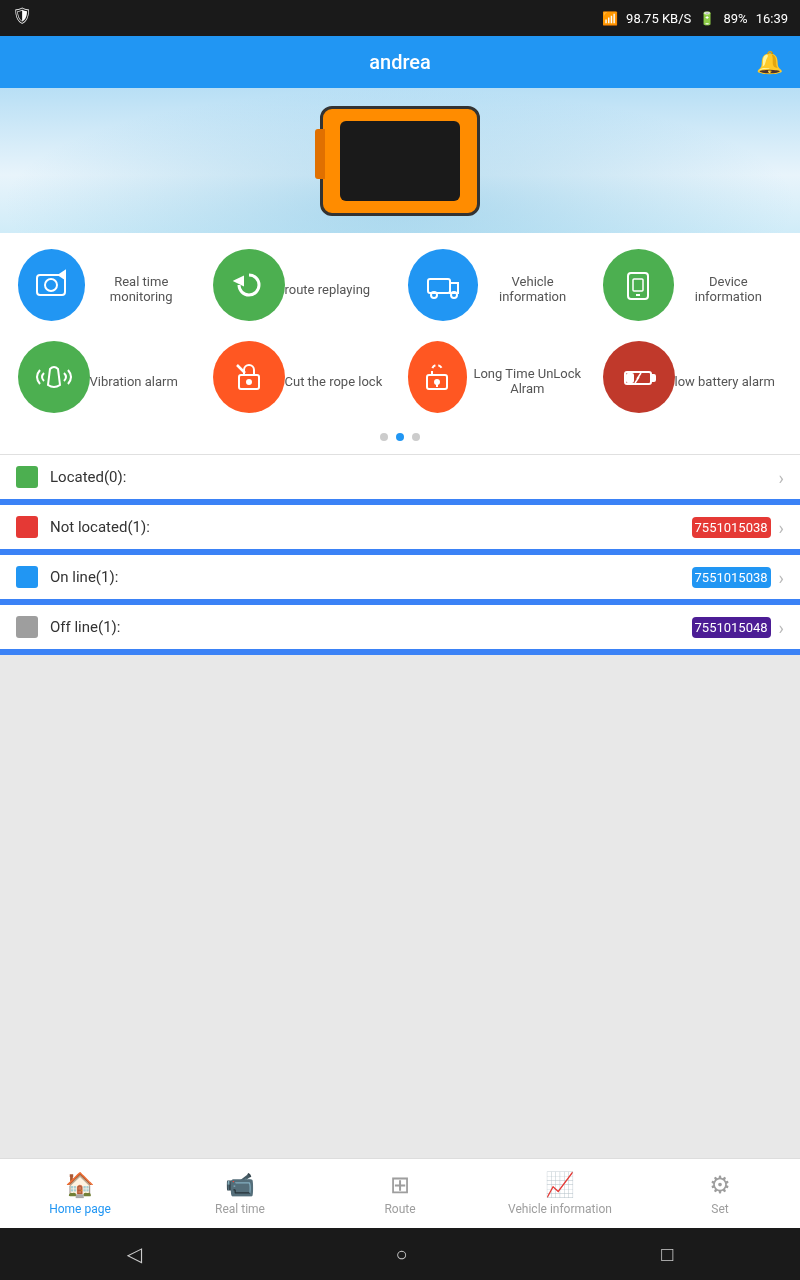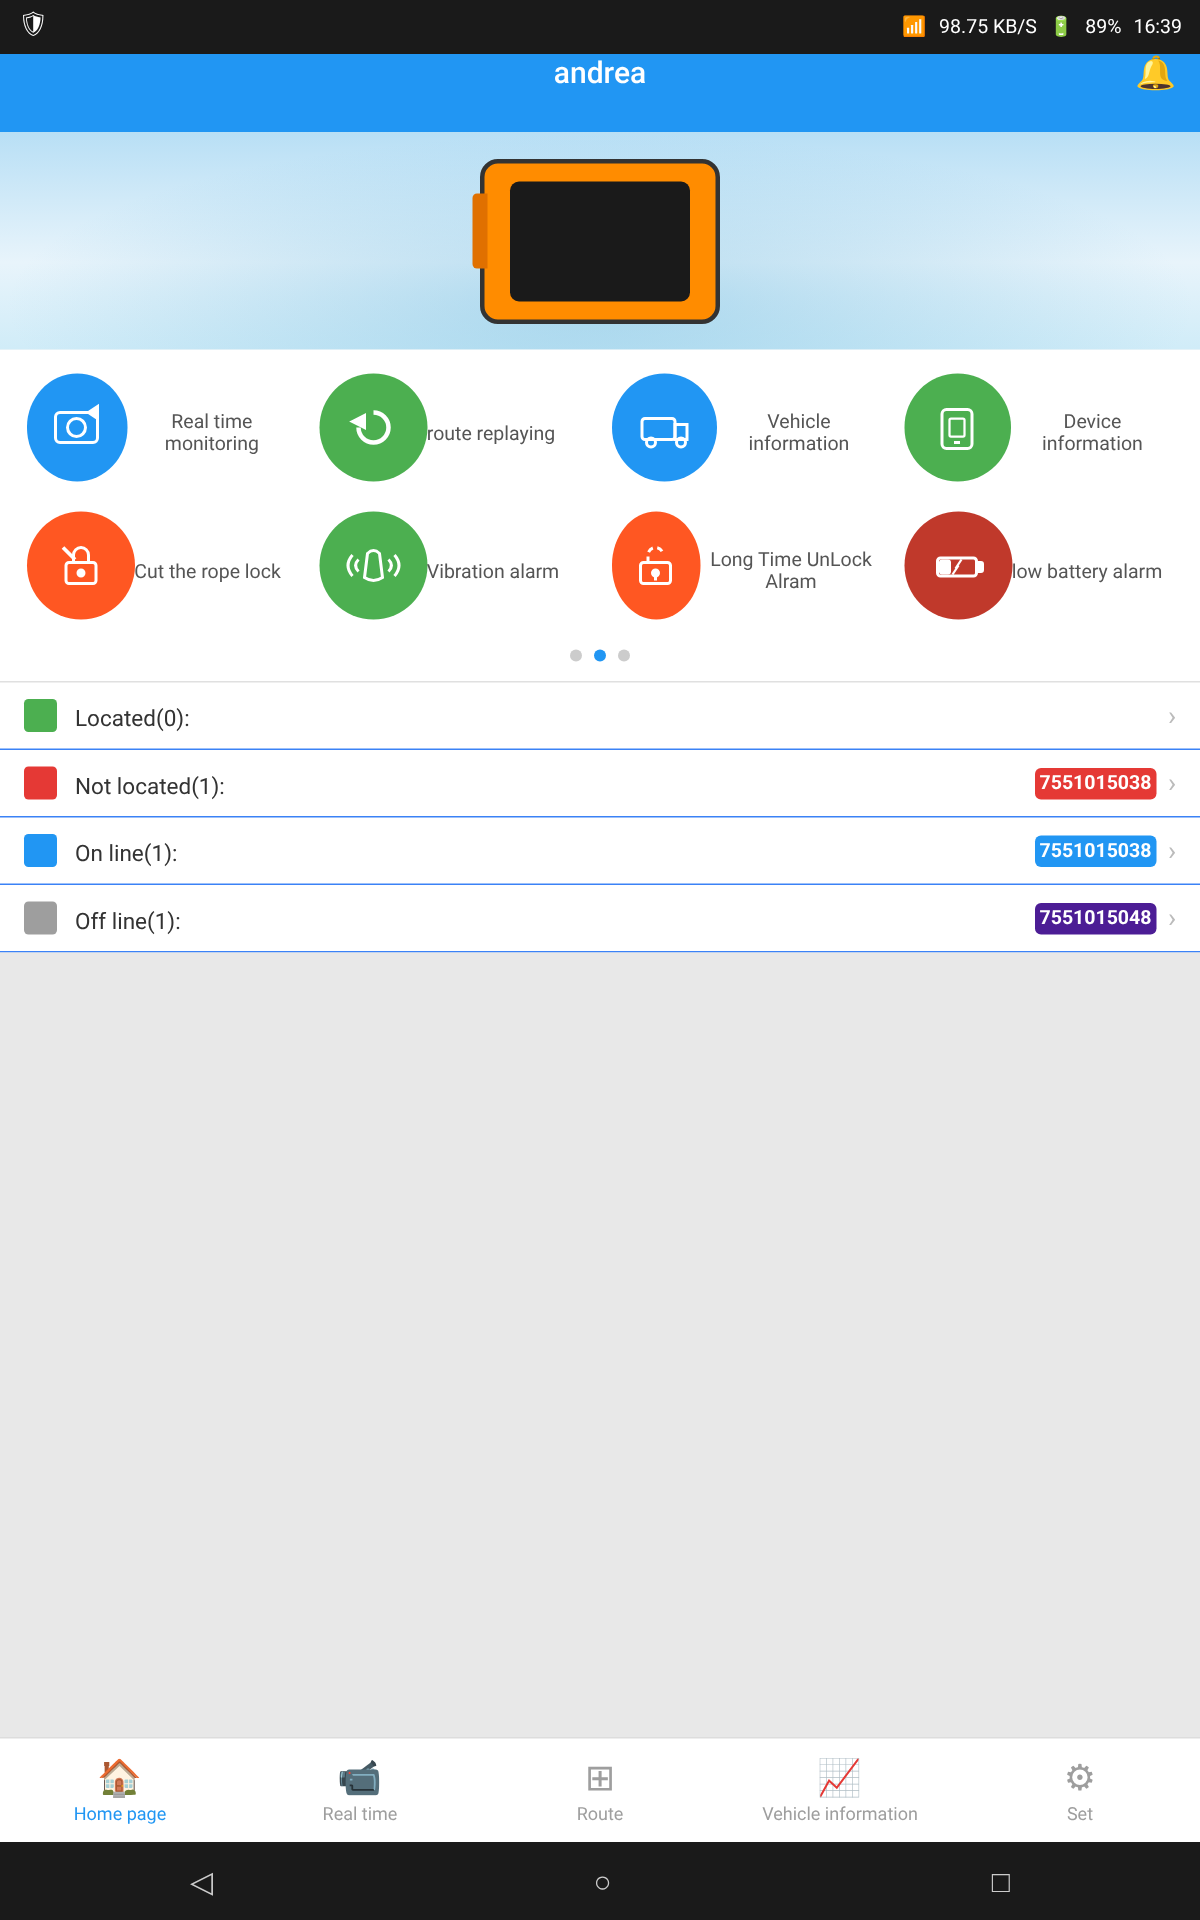--- a/index.html
+++ b/index.html
@@ -32,21 +32,21 @@
       align-items: center;
     }
     .shield-icon { color: #fff; font-size: 16px; }
 
     
     #app-bar {
       width: 100%;
       height: 52px;
       background: #2196F3;
       display: flex;
-      align-items: flex-start;
+      align-items: center;
       justify-content: center;
       position: relative;
     }
     #app-bar-title {
       color: #fff;
       font-size: 20px;
       font-weight: 500;
     }
     #notification-icon {
       position: absolute;
@@ -162,43 +162,43 @@
     .dot.active { background: #2196F3; }
 
     
     #status-list {
       width: 100%;
       background: #fff;
       border-top: 1px solid #e0e0e0;
     }
     .status-row {
       display: flex;
-      align-items: flex-end;
+      align-items: center;
       padding: 11px 16px;
-      border-bottom: 1px solid #3b82f6;
+      border-bottom: 6px solid #3b82f6;
       cursor: pointer;
     }
     .status-color-box {
       width: 22px;
       height: 22px;
       border-radius: 3px;
       margin-right: 12px;
       flex-shrink: 0;
     }
     .status-label {
       font-size: 15px;
       color: #333;
       flex: 1;
     }
     .status-badge {
       padding: 3px 3px;
       border-radius: 4px;
       color: #fff;
       font-size: 13px;
-      font-weight: 700;
+      font-weight: 400;
       margin-right: 8px;
     }
     .badge-red { background: #e53935; }
     .badge-blue { background: #2196F3; }
     .badge-gray { background: #4c1d95; }
     .chevron-right {
       color: #bbb;
       font-size: 18px;
     }
 
@@ -324,47 +324,47 @@
           <line x1="18" y1="30" x2="22" y2="30" stroke="white" stroke-width="2"></line>
         </svg>
       </div>
       <span class="grid-label">Device information</span>
     </div>
   </div>
 
   <div class="grid-row">
 
     <div class="grid-item">
-      <div class="grid-circle circle-orange">
-        <svg class="grid-svg" viewBox="0 0 40 40">
-          <path d="M15 18 L15 13 A5 5 0 0 1 25 13 L25 18" stroke="white" stroke-width="2" fill="none"></path>
-          <rect x="10" y="18" width="20" height="14" rx="2" stroke="white" stroke-width="2" fill="none"></rect>
-          <line x1="8" y1="8" x2="16" y2="16" stroke="white" stroke-width="2.5"></line>
-          <circle cx="20" cy="25" r="2" fill="white"></circle>
-        </svg>
-      </div>
-      <span class="grid-label">Cut the rope lock</span>
-    </div>
-
-    <div class="grid-item">
       <div class="grid-circle circle-green">
         <svg class="grid-svg" viewBox="0 0 40 40">
           <path d="M16 12 Q20 8 24 12 L26 28 Q20 32 14 28 Z" stroke="white" stroke-width="2" fill="none"></path>
           <path d="M10 16 Q6 20 10 24" stroke="white" stroke-width="2" fill="none"></path>
           <path d="M30 16 Q34 20 30 24" stroke="white" stroke-width="2" fill="none"></path>
           <path d="M6 13 Q0 20 6 27" stroke="white" stroke-width="2" fill="none"></path>
           <path d="M34 13 Q40 20 34 27" stroke="white" stroke-width="2" fill="none"></path>
         </svg>
       </div>
       <span class="grid-label">Vibration alarm</span>
     </div>
 
     <div class="grid-item">
       <div class="grid-circle circle-orange">
         <svg class="grid-svg" viewBox="0 0 40 40">
+          <path d="M15 18 L15 13 A5 5 0 0 1 25 13 L25 18" stroke="white" stroke-width="2" fill="none"></path>
+          <rect x="10" y="18" width="20" height="14" rx="2" stroke="white" stroke-width="2" fill="none"></rect>
+          <line x1="8" y1="8" x2="16" y2="16" stroke="white" stroke-width="2.5"></line>
+          <circle cx="20" cy="25" r="2" fill="white"></circle>
+        </svg>
+      </div>
+      <span class="grid-label">Cut the rope lock</span>
+    </div>
+
+    <div class="grid-item">
+      <div class="grid-circle circle-orange">
+        <svg class="grid-svg" viewBox="0 0 40 40">
           <path d="M15 18 L15 13 A5 5 0 0 1 25 13" stroke="white" stroke-width="2" fill="none" stroke-dasharray="4 3"></path>
           <rect x="10" y="18" width="20" height="14" rx="2" stroke="white" stroke-width="2" fill="none"></rect>
           <circle cx="20" cy="25" r="2" fill="white"></circle>
           <line x1="20" y1="27" x2="20" y2="30" stroke="white" stroke-width="2"></line>
         </svg>
       </div>
       <span class="grid-label">Long Time UnLock Alram</span>
     </div>
 
     <div class="grid-item">

